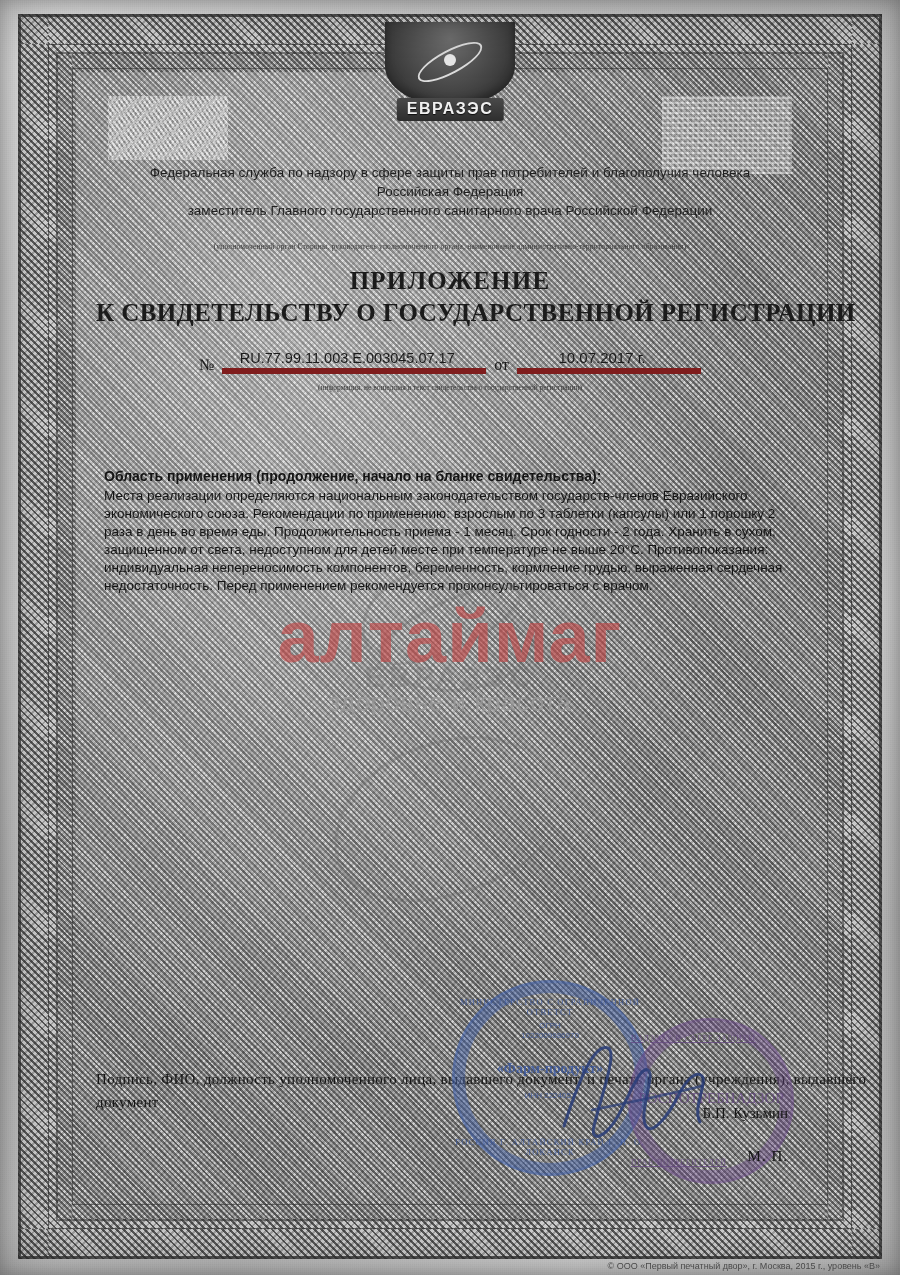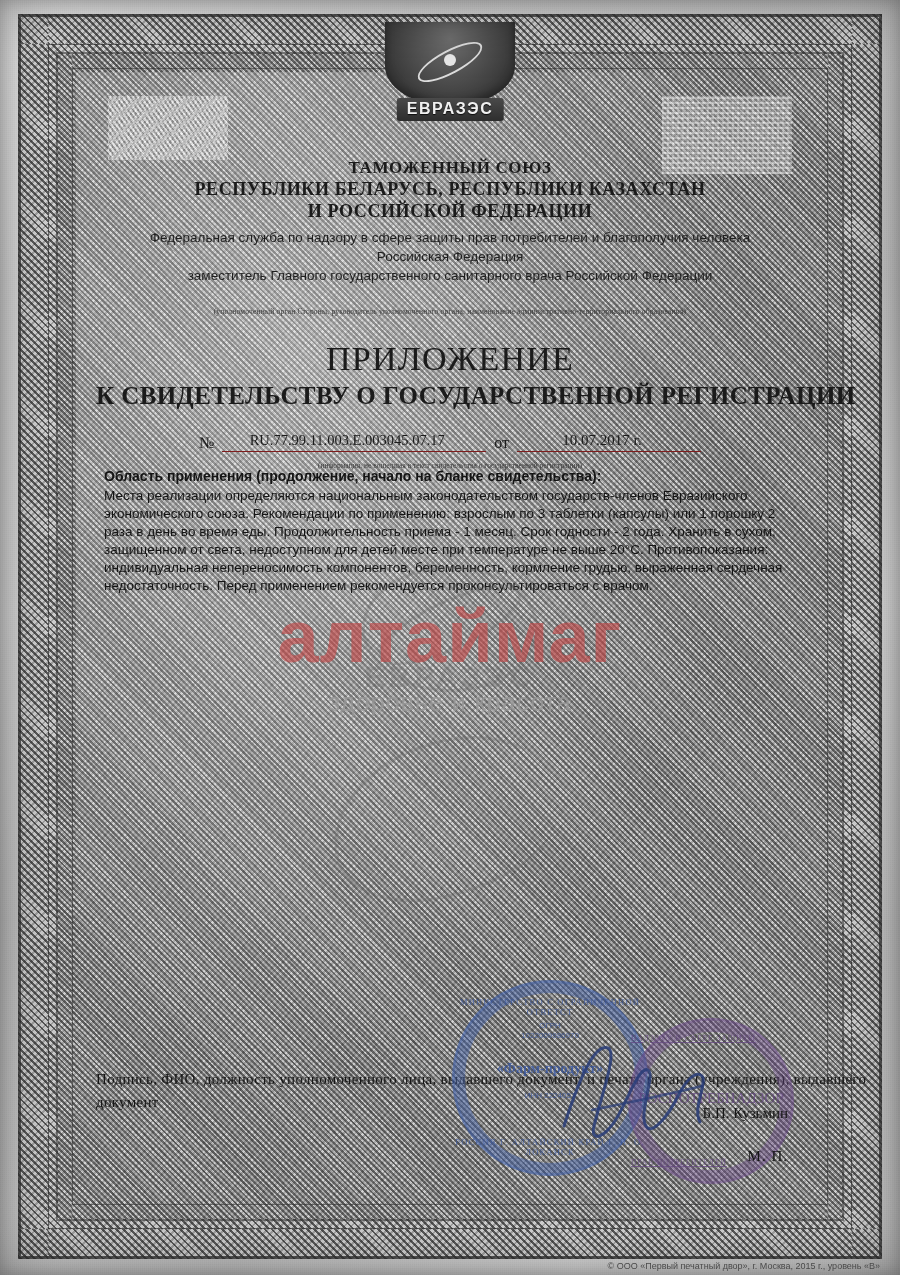--- a/index.html
+++ b/index.html
@@ -172,23 +172,23 @@
     color: #1f1f1f;
   }
   .t-hint {
     margin-top: 22px;
     font-size: 7.5px;
     color: #3c3c3c;
     letter-spacing: .2px;
     font-family: "Liberation Serif", serif;
   }
   .t-title1 {
-    margin-top: 24px;
-    font-weight: normal;
-    font-size: 34px;
+    margin-top: 16px;
+    font-weight: bold;
+    font-size: 25px;
     letter-spacing: 1.2px;
   }
   .t-title2 {
     margin-top: 4px;
     font-weight: bold;
     font-size: 25px;
     letter-spacing: .4px;
     white-space: nowrap;
   }
 
@@ -196,23 +196,23 @@
   .num-row {
     display: flex;
     align-items: flex-end;
     justify-content: center;
     gap: 8px;
     margin-top: 22px;
     font-family: "Liberation Serif", serif;
   }
   .num-row .lbl { font-size: 16px; }
   .num-row .val {
-    font-family: Liberation Serif, serif;
+    font-family: Liberation Sans, sans-serif;
     font-size: 14.5px;
-    border-bottom: 1px solid #7f1d1d;
+    border-bottom: 6px solid #7f1d1d;
     padding: 0 14px 2px 0;
     min-width: 250px;
   }
   .num-row .val.date { min-width: 170px; font-size: 15px; }
 
   .t-hint2 {
     margin-top: 9px;
     font-size: 7.5px;
     color: #3c3c3c;
   }
@@ -465,25 +465,20 @@
 
   <div class="patch left"></div>
   <div class="patch right"></div>
 
   <div class="emblem">
     <div class="disc"></div>
     <div class="caption">ЕВРАЗЭС</div>
   </div>
 
   <div class="content">
-    <div class="t-union">
-      <div class="l1">ТАМОЖЕННЫЙ СОЮЗ</div>
-      <div class="l2">РЕСПУБЛИКИ БЕЛАРУСЬ, РЕСПУБЛИКИ КАЗАХСТАН</div>
-      <div class="l3">И РОССИЙСКОЙ ФЕДЕРАЦИИ</div>
-    </div>
     <div class="t-agency">
       <div>Федеральная служба по надзору в сфере защиты прав потребителей и благополучия человека</div>
       <div>Российская Федерация</div>
       <div>заместитель Главного государственного санитарного врача Российской Федерации</div>
     </div>
 
     <div class="t-hint">(уполномоченный орган Стороны, руководитель уполномоченного органа, наименование административно-территориального образования)</div>
 
     <div class="t-title1">ПРИЛОЖЕНИЕ</div>
     <div class="t-title2">К СВИДЕТЕЛЬСТВУ О ГОСУДАРСТВЕННОЙ РЕГИСТРАЦИИ</div>

